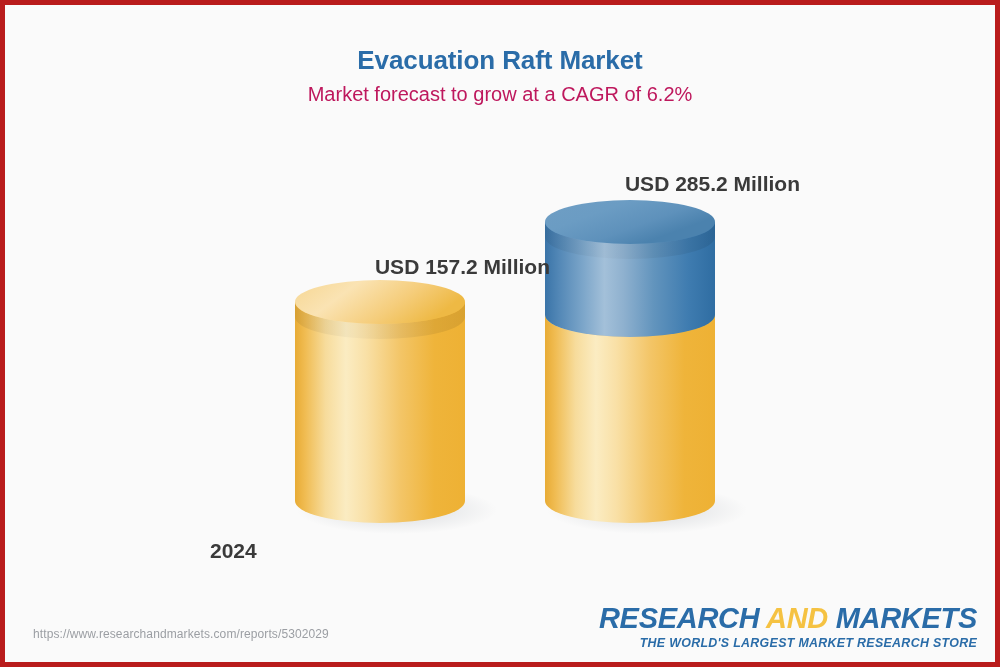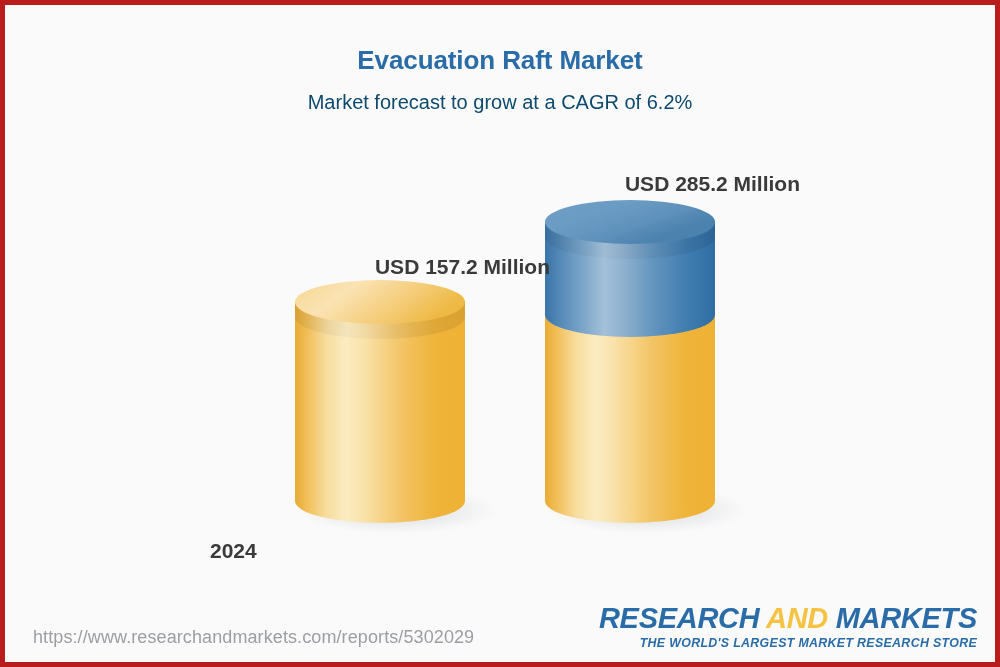--- a/index.html
+++ b/index.html
@@ -31,24 +31,24 @@
     text-align: center;
   }
   .chart-title {
     font-size: 26px;
     font-weight: bold;
     color: #2a6ca8;
     letter-spacing: -0.1px;
     line-height: 34px;
   }
   .chart-subtitle {
-    margin-top: 12px;
+    margin-top: 4px;
     font-size: 20px;
     font-weight: normal;
-    color: #0c4a6e;
+    color: #be185d;
     line-height: 26px;
   }
 
   
   .plot {
     position: absolute;
     left: 0;
     top: 0;
     width: 1000px;
     height: 667px;
@@ -81,21 +81,21 @@
     line-height: 27px;
   }
   #cat-2024 { left: 205px; top: 532px; width: 340px; }
   #cat-2030 { left: 455px; top: 532px; width: 340px; }
 
   
   .source-url {
     position: absolute;
     left: 28px;
     top: 622px;
-    font-size: 18px;
+    font-size: 12px;
     color: #9b9ea3;
     letter-spacing: 0.1px;
     white-space: nowrap;
   }
 
   .logo {
     position: absolute;
     right: 18px;
     top: 598px;
     text-align: right;

